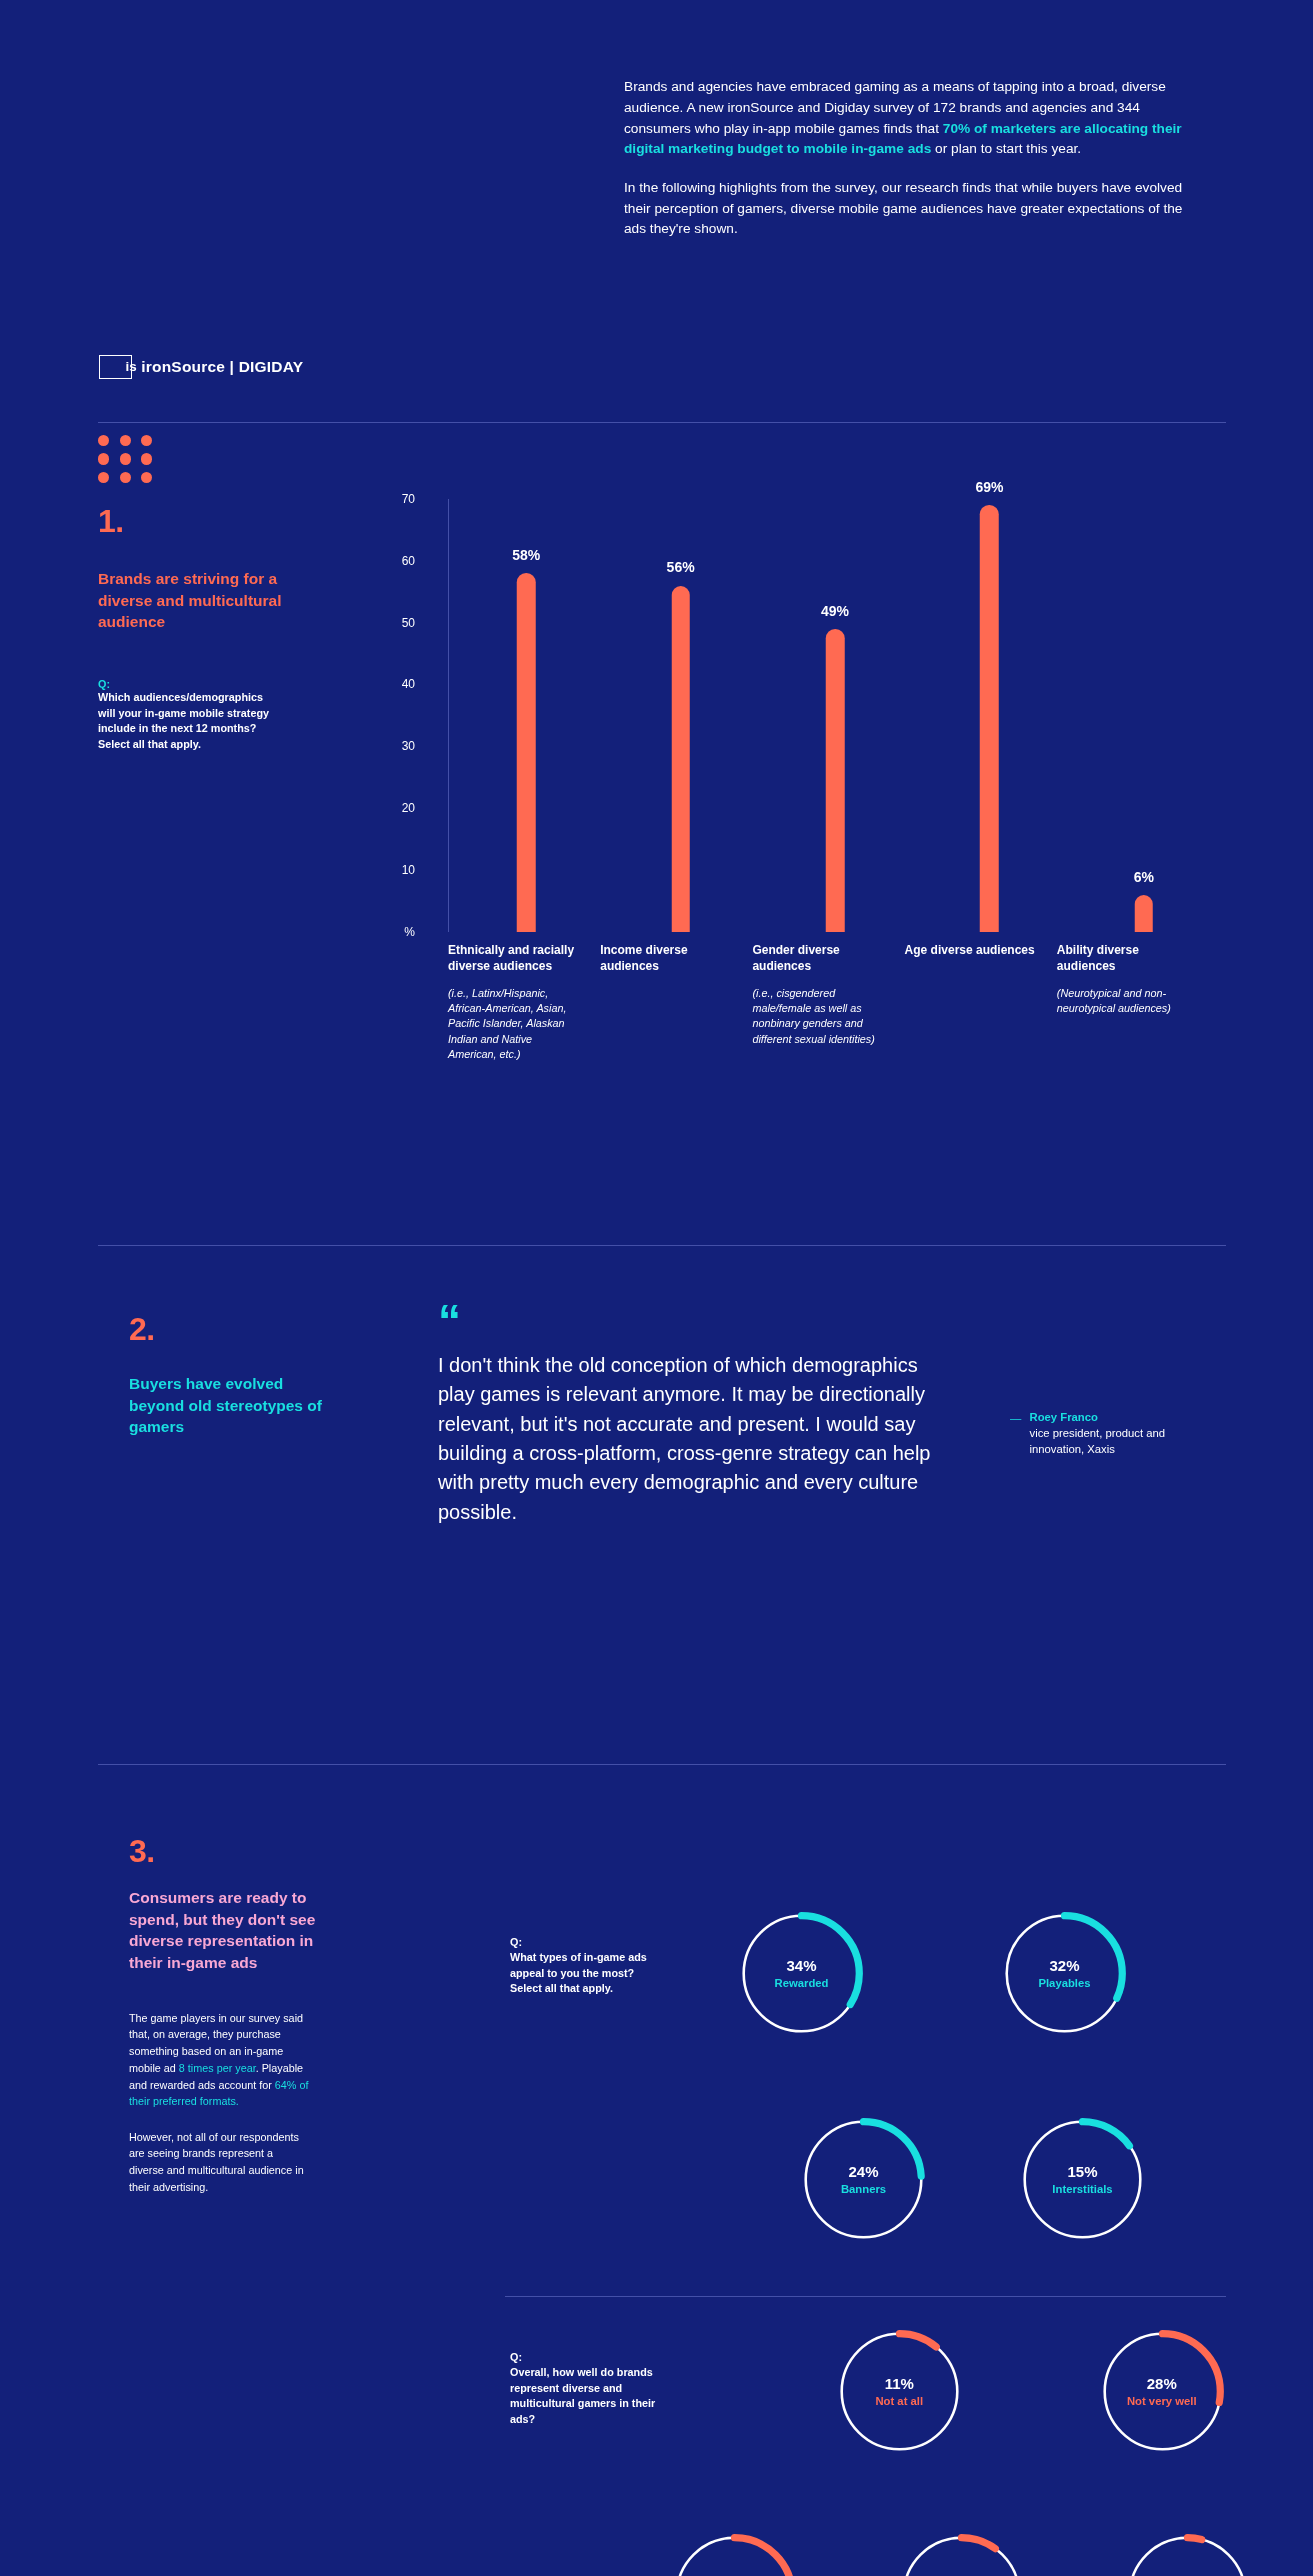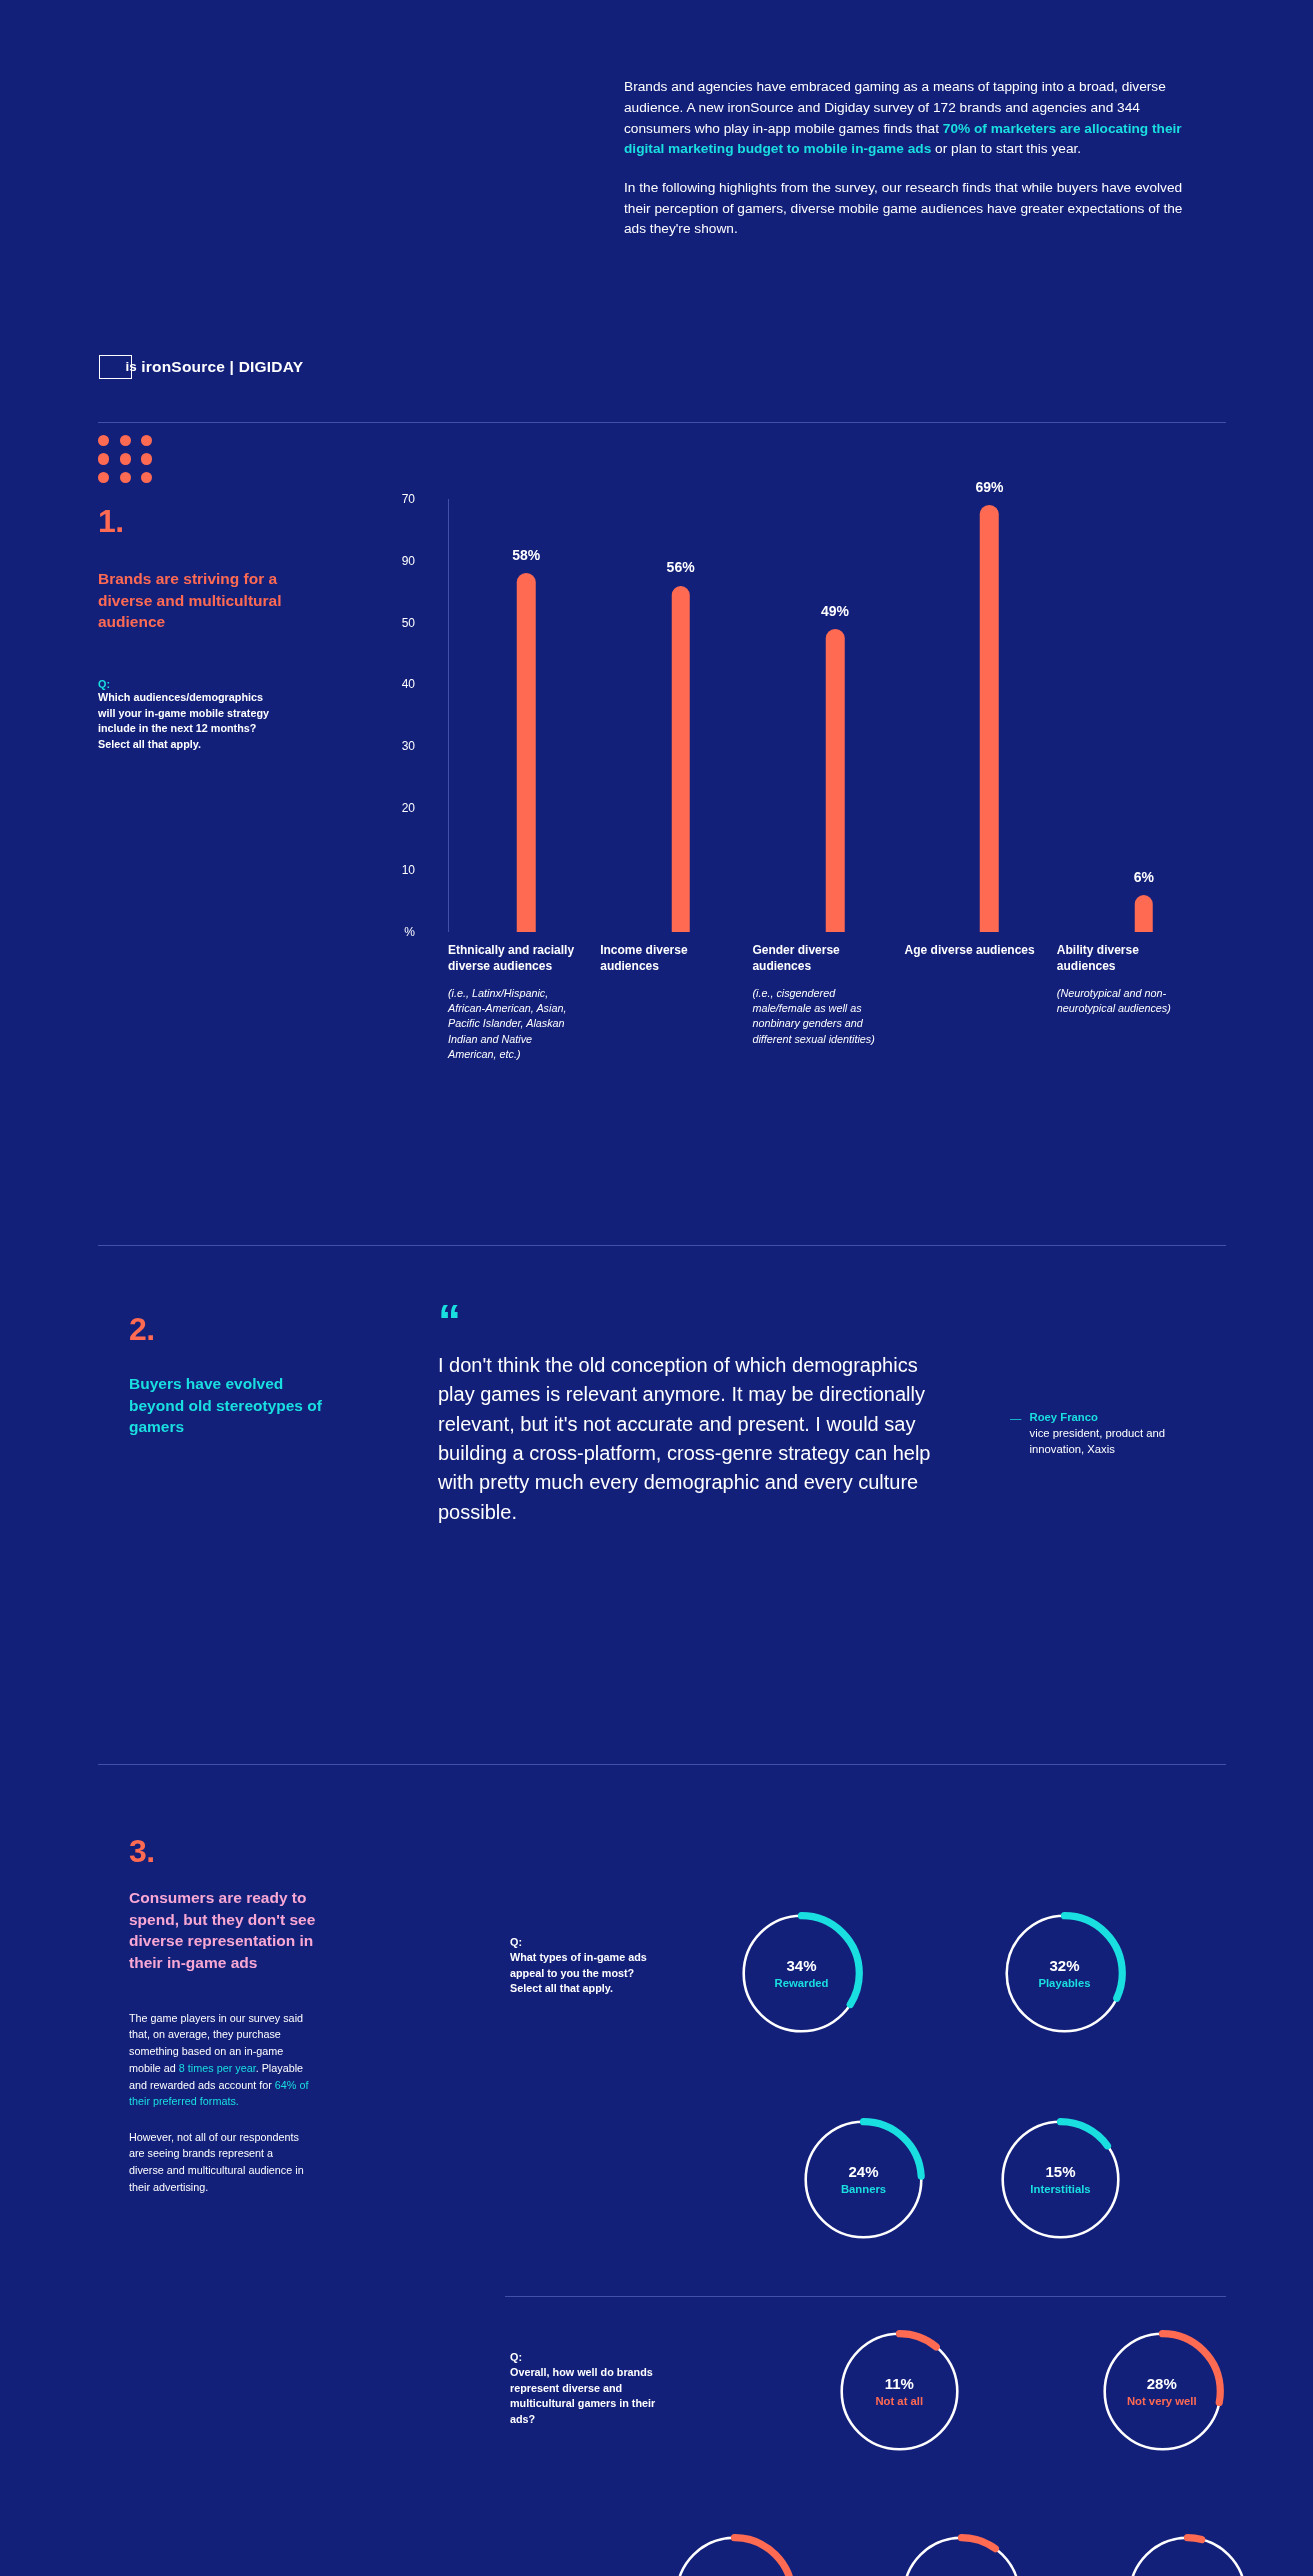--- a/index.html
+++ b/index.html
@@ -221,21 +221,21 @@
       <div class="sec-head">Brands are striving for a diverse and multicultural audience</div>
       <div class="qblock">
         <div class="qq">Q:</div>
         <div class="q-text">Which audiences/demographics will your in-game mobile strategy include in the next 12 months? Select all that apply.</div>
       </div>
     </div>
 
     <div class="chart">
       <div class="yaxis">
         <div class="ytick" style="top:0px">70</div>
-        <div class="ytick" style="top:62px">90</div>
+        <div class="ytick" style="top:62px">60</div>
         <div class="ytick" style="top:124px">50</div>
         <div class="ytick" style="top:185px">40</div>
         <div class="ytick" style="top:247px">30</div>
         <div class="ytick" style="top:309px">20</div>
         <div class="ytick" style="top:371px">10</div>
         <div class="ytick" style="top:433px">%</div>
       </div>
 
       <div class="plot">
         <div class="bars">
@@ -343,21 +343,21 @@
           <svg width="129" height="129" viewBox="0 0 250 250">
             <circle cx="125" cy="125" r="112" fill="none" stroke="#ffffff" stroke-width="5"></circle>
             <circle cx="125" cy="125" r="112" fill="none" stroke="#19dfe0" stroke-width="14" stroke-linecap="round" stroke-dasharray="225 704" transform="rotate(-90 125 125)"></circle>
           </svg>
           <div class="dtext">
             <div class="dpct">32%</div>
             <div class="dlbl cyan">Playables</div>
           </div>
         </div>
       </div>
-      <div class="donut-row" style="gap:68px; margin-top:77px; margin-left:62px">
+      <div class="donut-row" style="gap:90px; margin-top:77px; margin-left:62px">
         <div class="donut">
           <svg width="129" height="129" viewBox="0 0 250 250">
             <circle cx="125" cy="125" r="112" fill="none" stroke="#ffffff" stroke-width="5"></circle>
             <circle cx="125" cy="125" r="112" fill="none" stroke="#19dfe0" stroke-width="14" stroke-linecap="round" stroke-dasharray="169 704" transform="rotate(-90 125 125)"></circle>
           </svg>
           <div class="dtext">
             <div class="dpct">24%</div>
             <div class="dlbl cyan">Banners</div>
           </div>
         </div>

